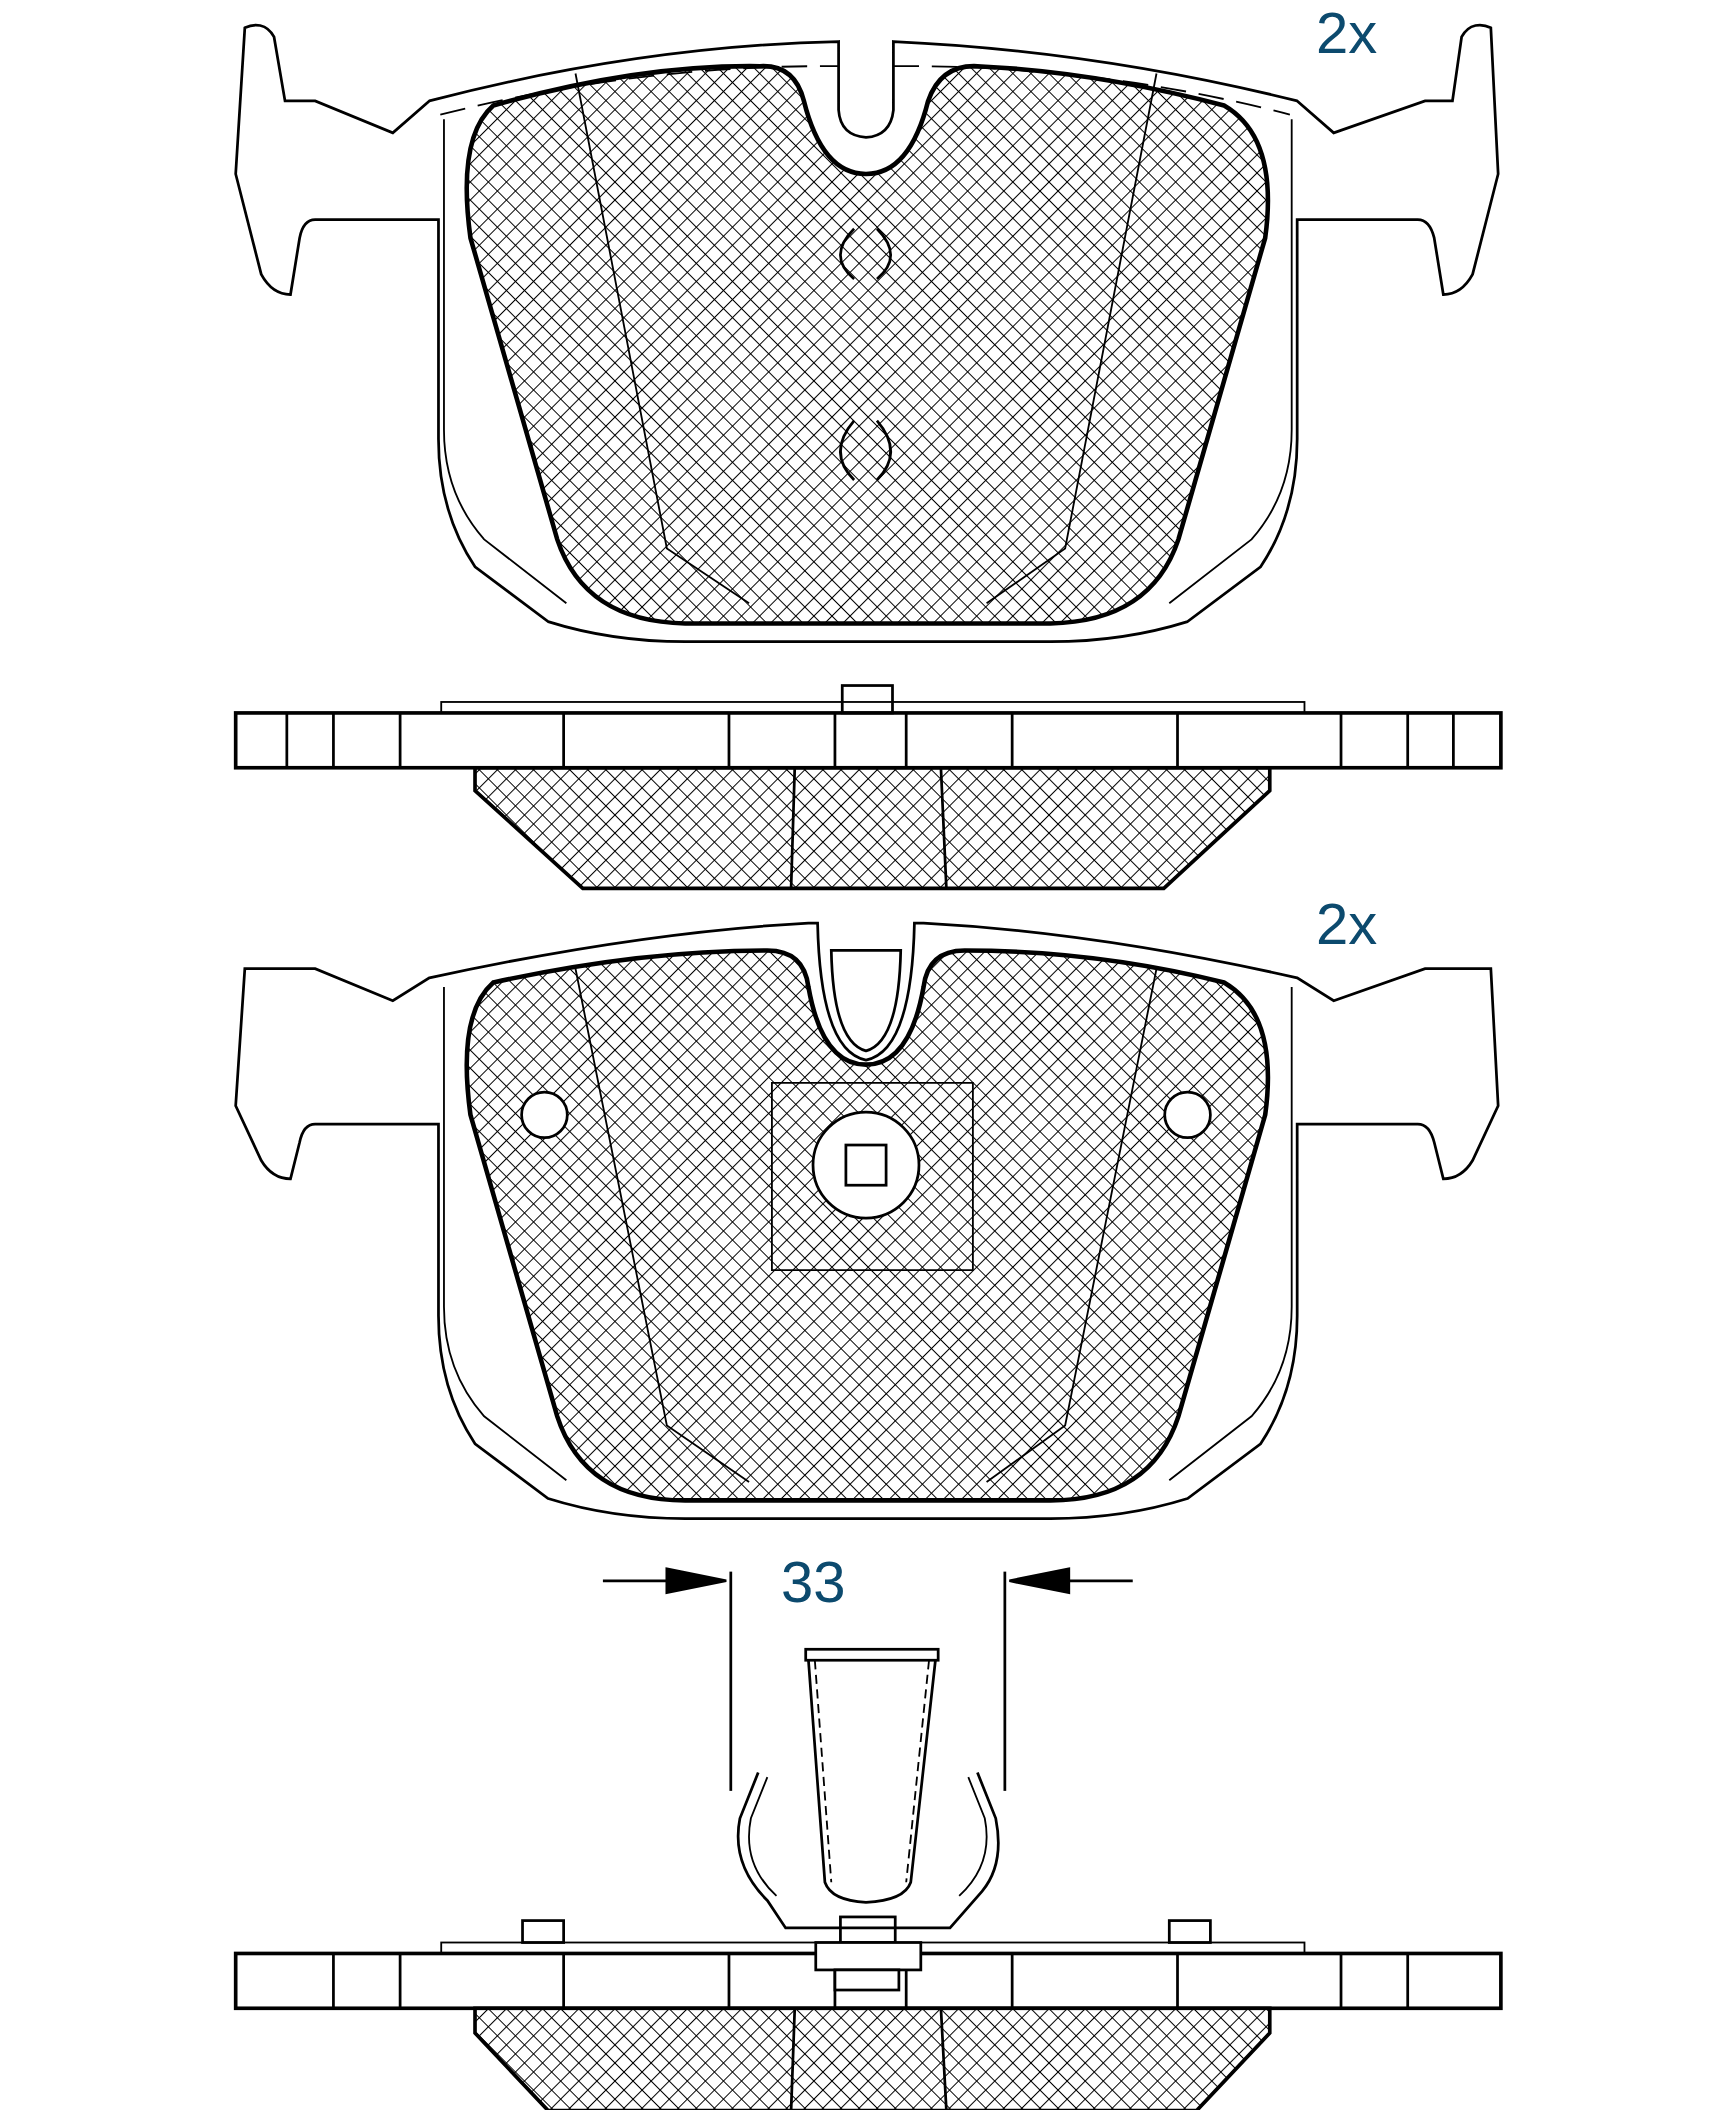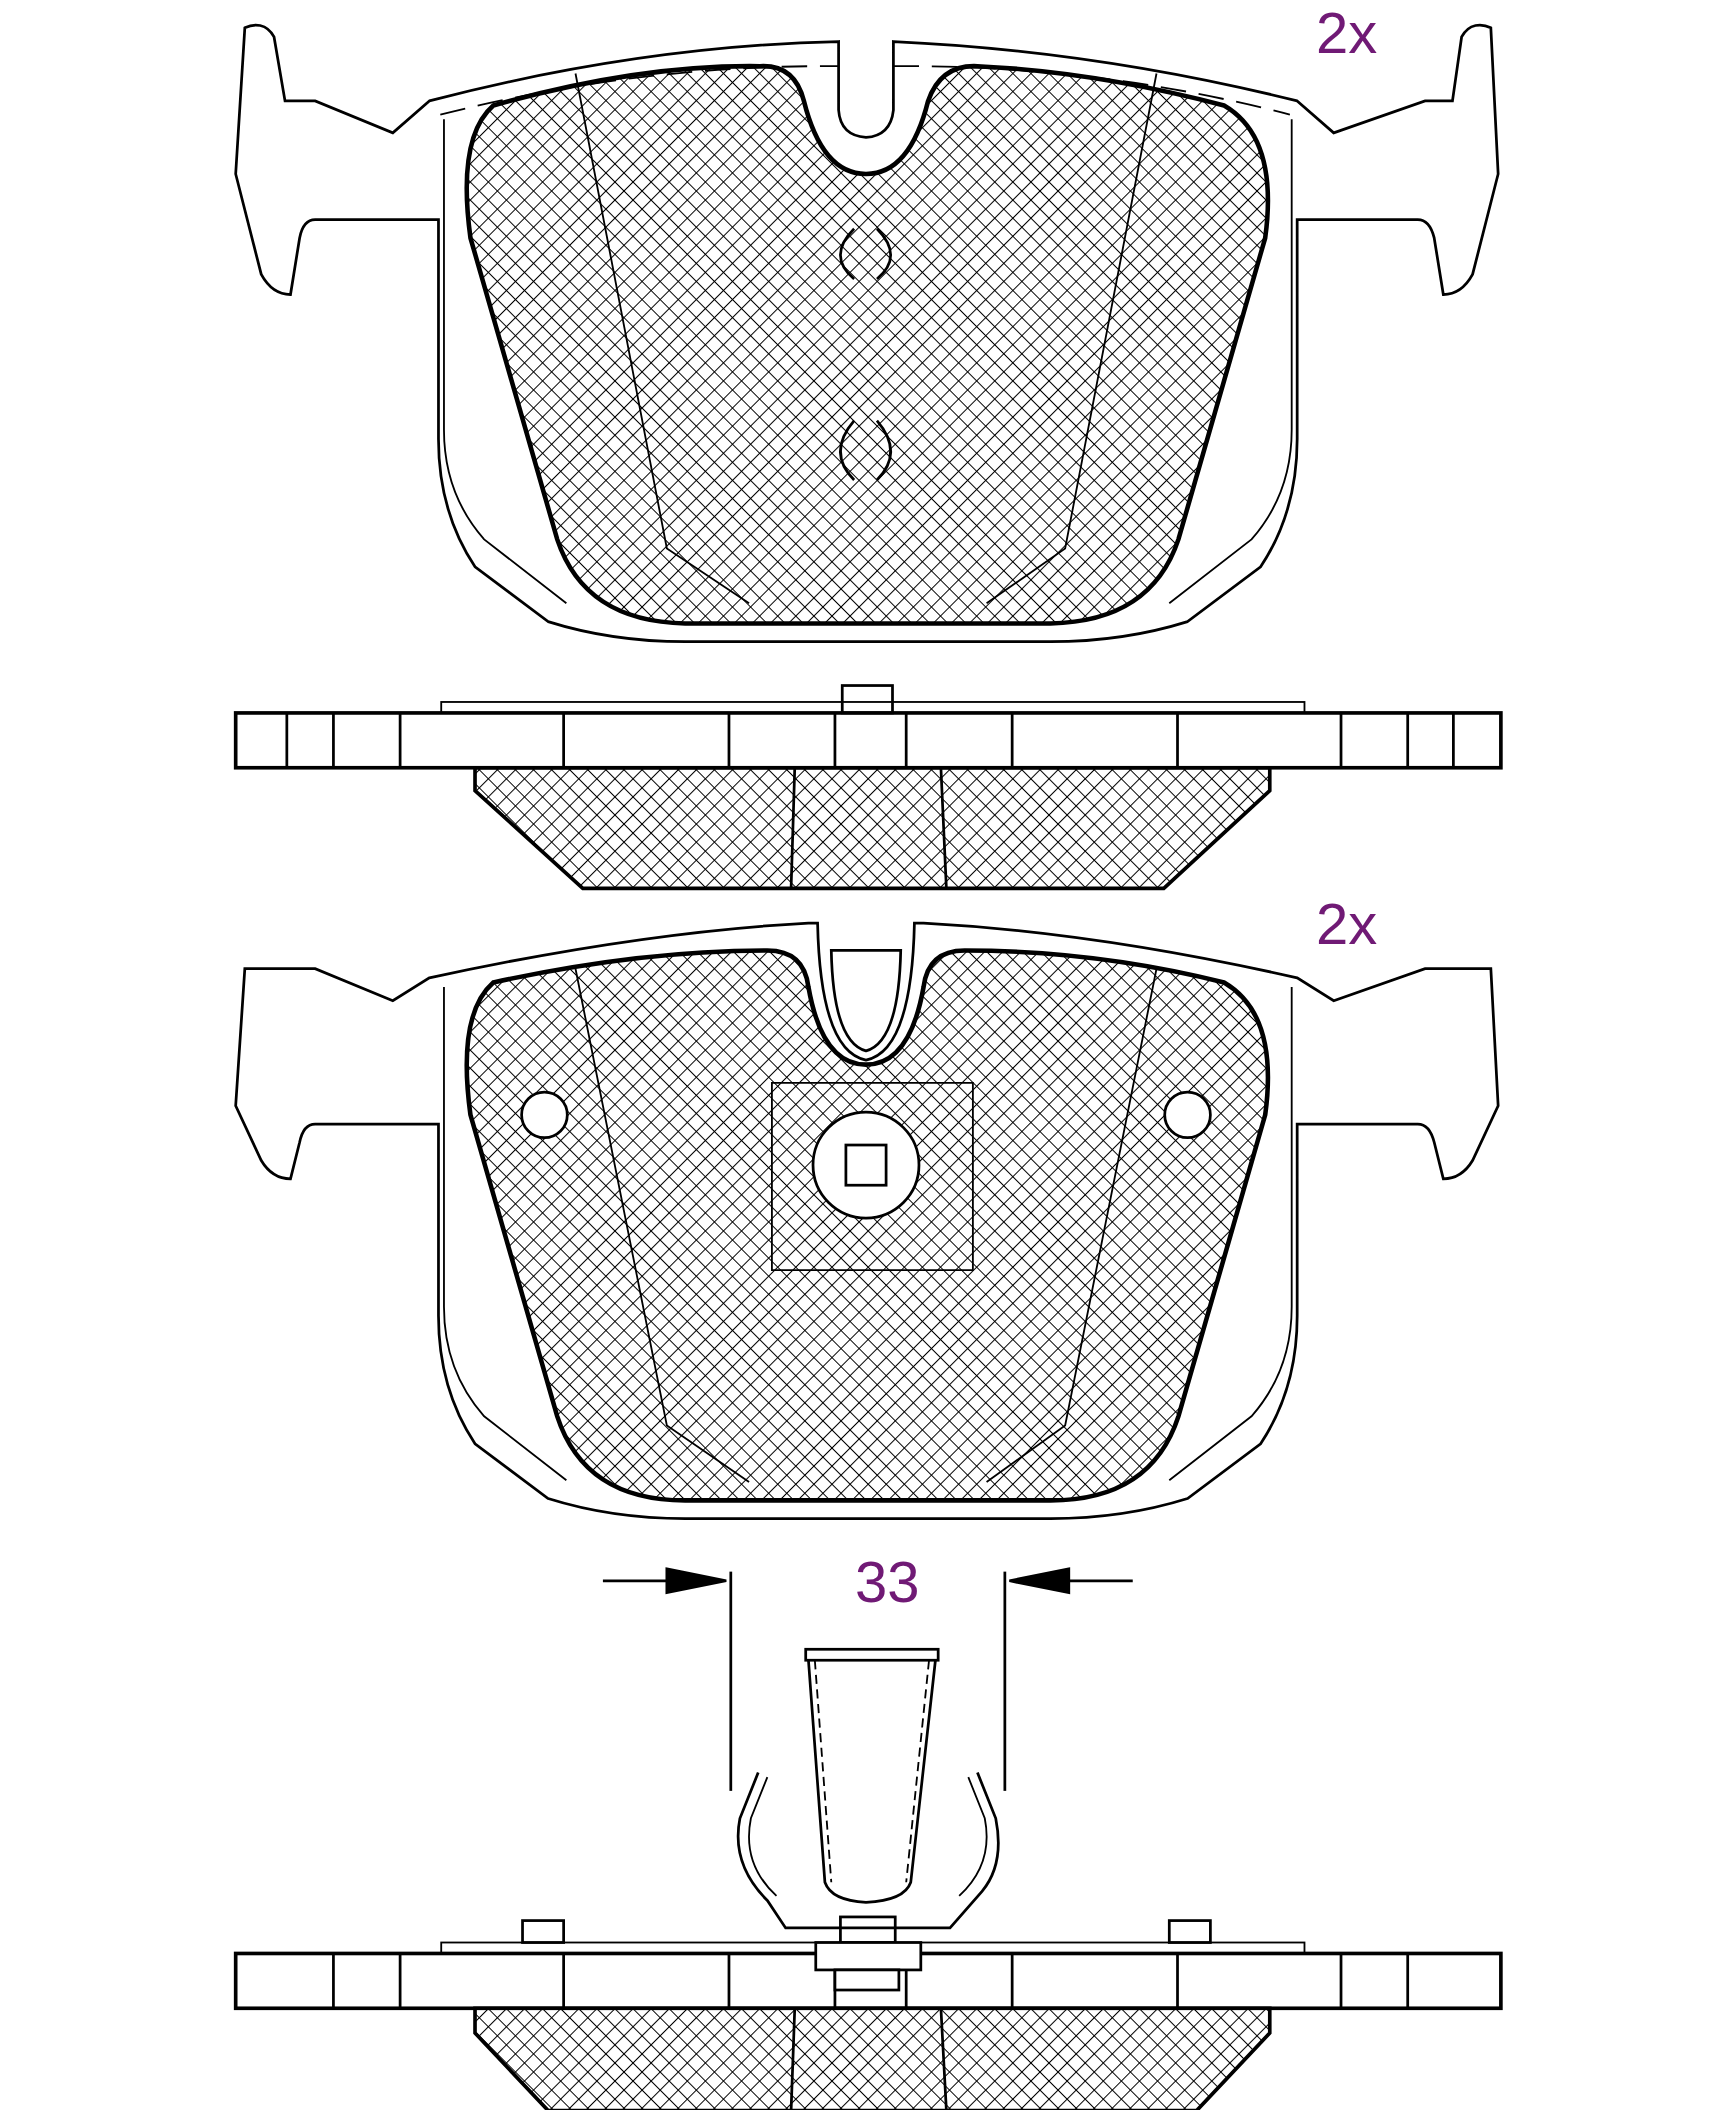--- a/index.html
+++ b/index.html
@@ -1,18 +1,18 @@
 <!DOCTYPE html>
 <html style="font-size:14.6px"><head>
 <meta charset="utf-8">
 <style>
   html,body{margin:0;padding:0;background:#ffffff;}
   body{width:1732px;height:2111px;position:relative;overflow:hidden;font-family:"Liberation Sans",sans-serif;}
   svg{position:absolute;left:0;top:0;}
-  .lbl{position:absolute;font-family:"Liberation Sans",sans-serif;color:#701a75;font-size:58px;line-height:1;}
+  .lbl{position:absolute;font-family:"Liberation Sans",sans-serif;color:#0c4a6e;font-size:58px;line-height:1;}
 </style>
 </head>
 <body>
 
 <svg width="1732" height="2111" viewBox="0 0 1896 2310" xmlns="http://www.w3.org/2000/svg">
   <defs>
     <pattern id="hatch" width="14" height="14" patternUnits="userSpaceOnUse" patternTransform="rotate(45)">
       <line x1="0" y1="0" x2="0" y2="14" stroke="#000" stroke-width="2.2"></line>
       <line x1="0" y1="0" x2="14" y2="0" stroke="#000" stroke-width="2.2"></line>
     </pattern>
@@ -85,14 +85,14 @@
     <rect x="920" y="2098" width="60" height="28" stroke-width="3"></rect>
     <rect x="893" y="2126" width="115" height="30" fill="#fff" stroke-width="3"></rect>
     <rect x="914" y="2156" width="70" height="22" fill="#fff" stroke-width="3"></rect>
     <path d="M520,2198 L1390,2198 L1390,2225 L1310,2310 L600,2310 L520,2225 Z" fill="url(#hatch)" stroke-width="4"></path>
     <path d="M870,2198 L866,2310 M1030,2198 L1036,2310" stroke-width="3"></path>
   </g>
 </svg>
 
 <div class="lbl" style="left:1316px;top:3.7px;">2x</div>
 <div class="lbl" style="left:1316px;top:895px;">2x</div>
-<div class="lbl" style="left:855px;top:1553px;text-align:right;">33</div>
+<div class="lbl" style="left:781px;top:1553px;text-align:right;">33</div>
 
 
 </body></html>

